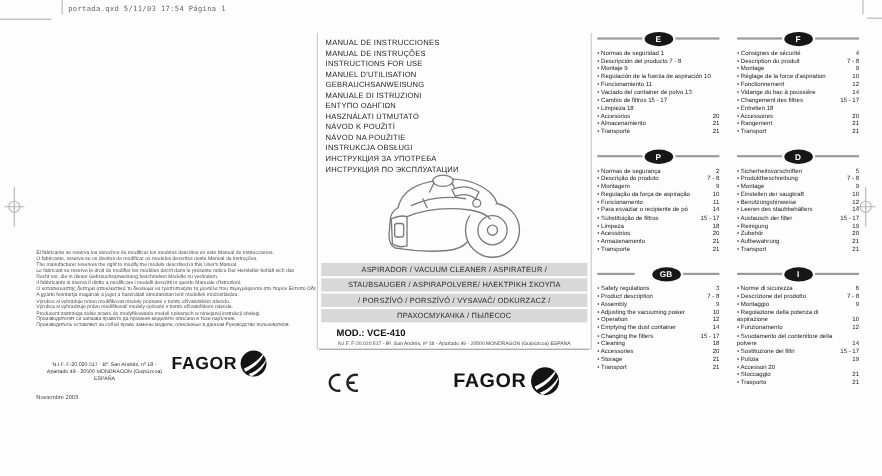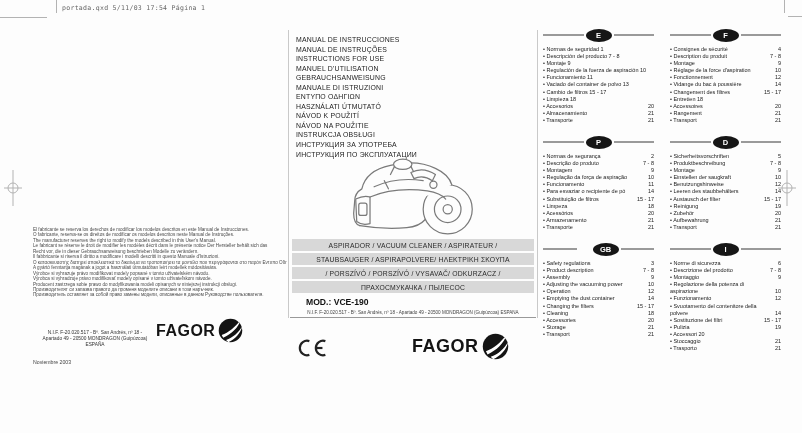--- a/index.html
+++ b/index.html
@@ -165,21 +165,21 @@
       <path d="M40 30 l4 8"></path>
     </g>
   </svg>
 
   <div class="banner">
       <div class="banner-bar" style="background: rgb(216, 216, 216);">ASPIRADOR / VACUUM CLEANER / ASPIRATEUR /</div>
       <div class="banner-bar" style="background: rgb(216, 216, 216);">STAUBSAUGER / ASPIRAPOLVERE/ ΗΛΕΚΤΡΙΚΗ ΣΚΟΥΠΑ</div>
       <div class="banner-bar" style="background: rgb(216, 216, 216);">/ PORSZÍVÓ / PORSZÍVÓ / VYSAVAČ/ ODKURZACZ /</div>
       <div class="banner-bar" style="background: rgb(216, 216, 216);">ПРАХОСМУКАЧКА / ПЫЛЕСОС</div>
     </div>
-  <div class="model-line">MOD.: VCE-190</div>
+  <div class="model-line">MOD.: VCE-410</div>
   <div class="center-address">N.I.F. F-20.020.517 - Bº. San Andrés, nº 18 - Apartado 49 - 20500 MONDRAGON (Guipúzcoa) ESPAÑA</div>
 
   <svg class="ce-mark" width="32" height="20" viewBox="0 0 44 26" aria-label="CE">
     <g fill="none" stroke="#222" stroke-width="3">
       <path d="M17 3.5 A 10 10 0 1 0 17 22.5"></path>
       <path d="M39 3.5 A 10 10 0 1 0 39 22.5"></path>
       <path d="M27 13 h 8"></path>
     </g>
   </svg>
 

